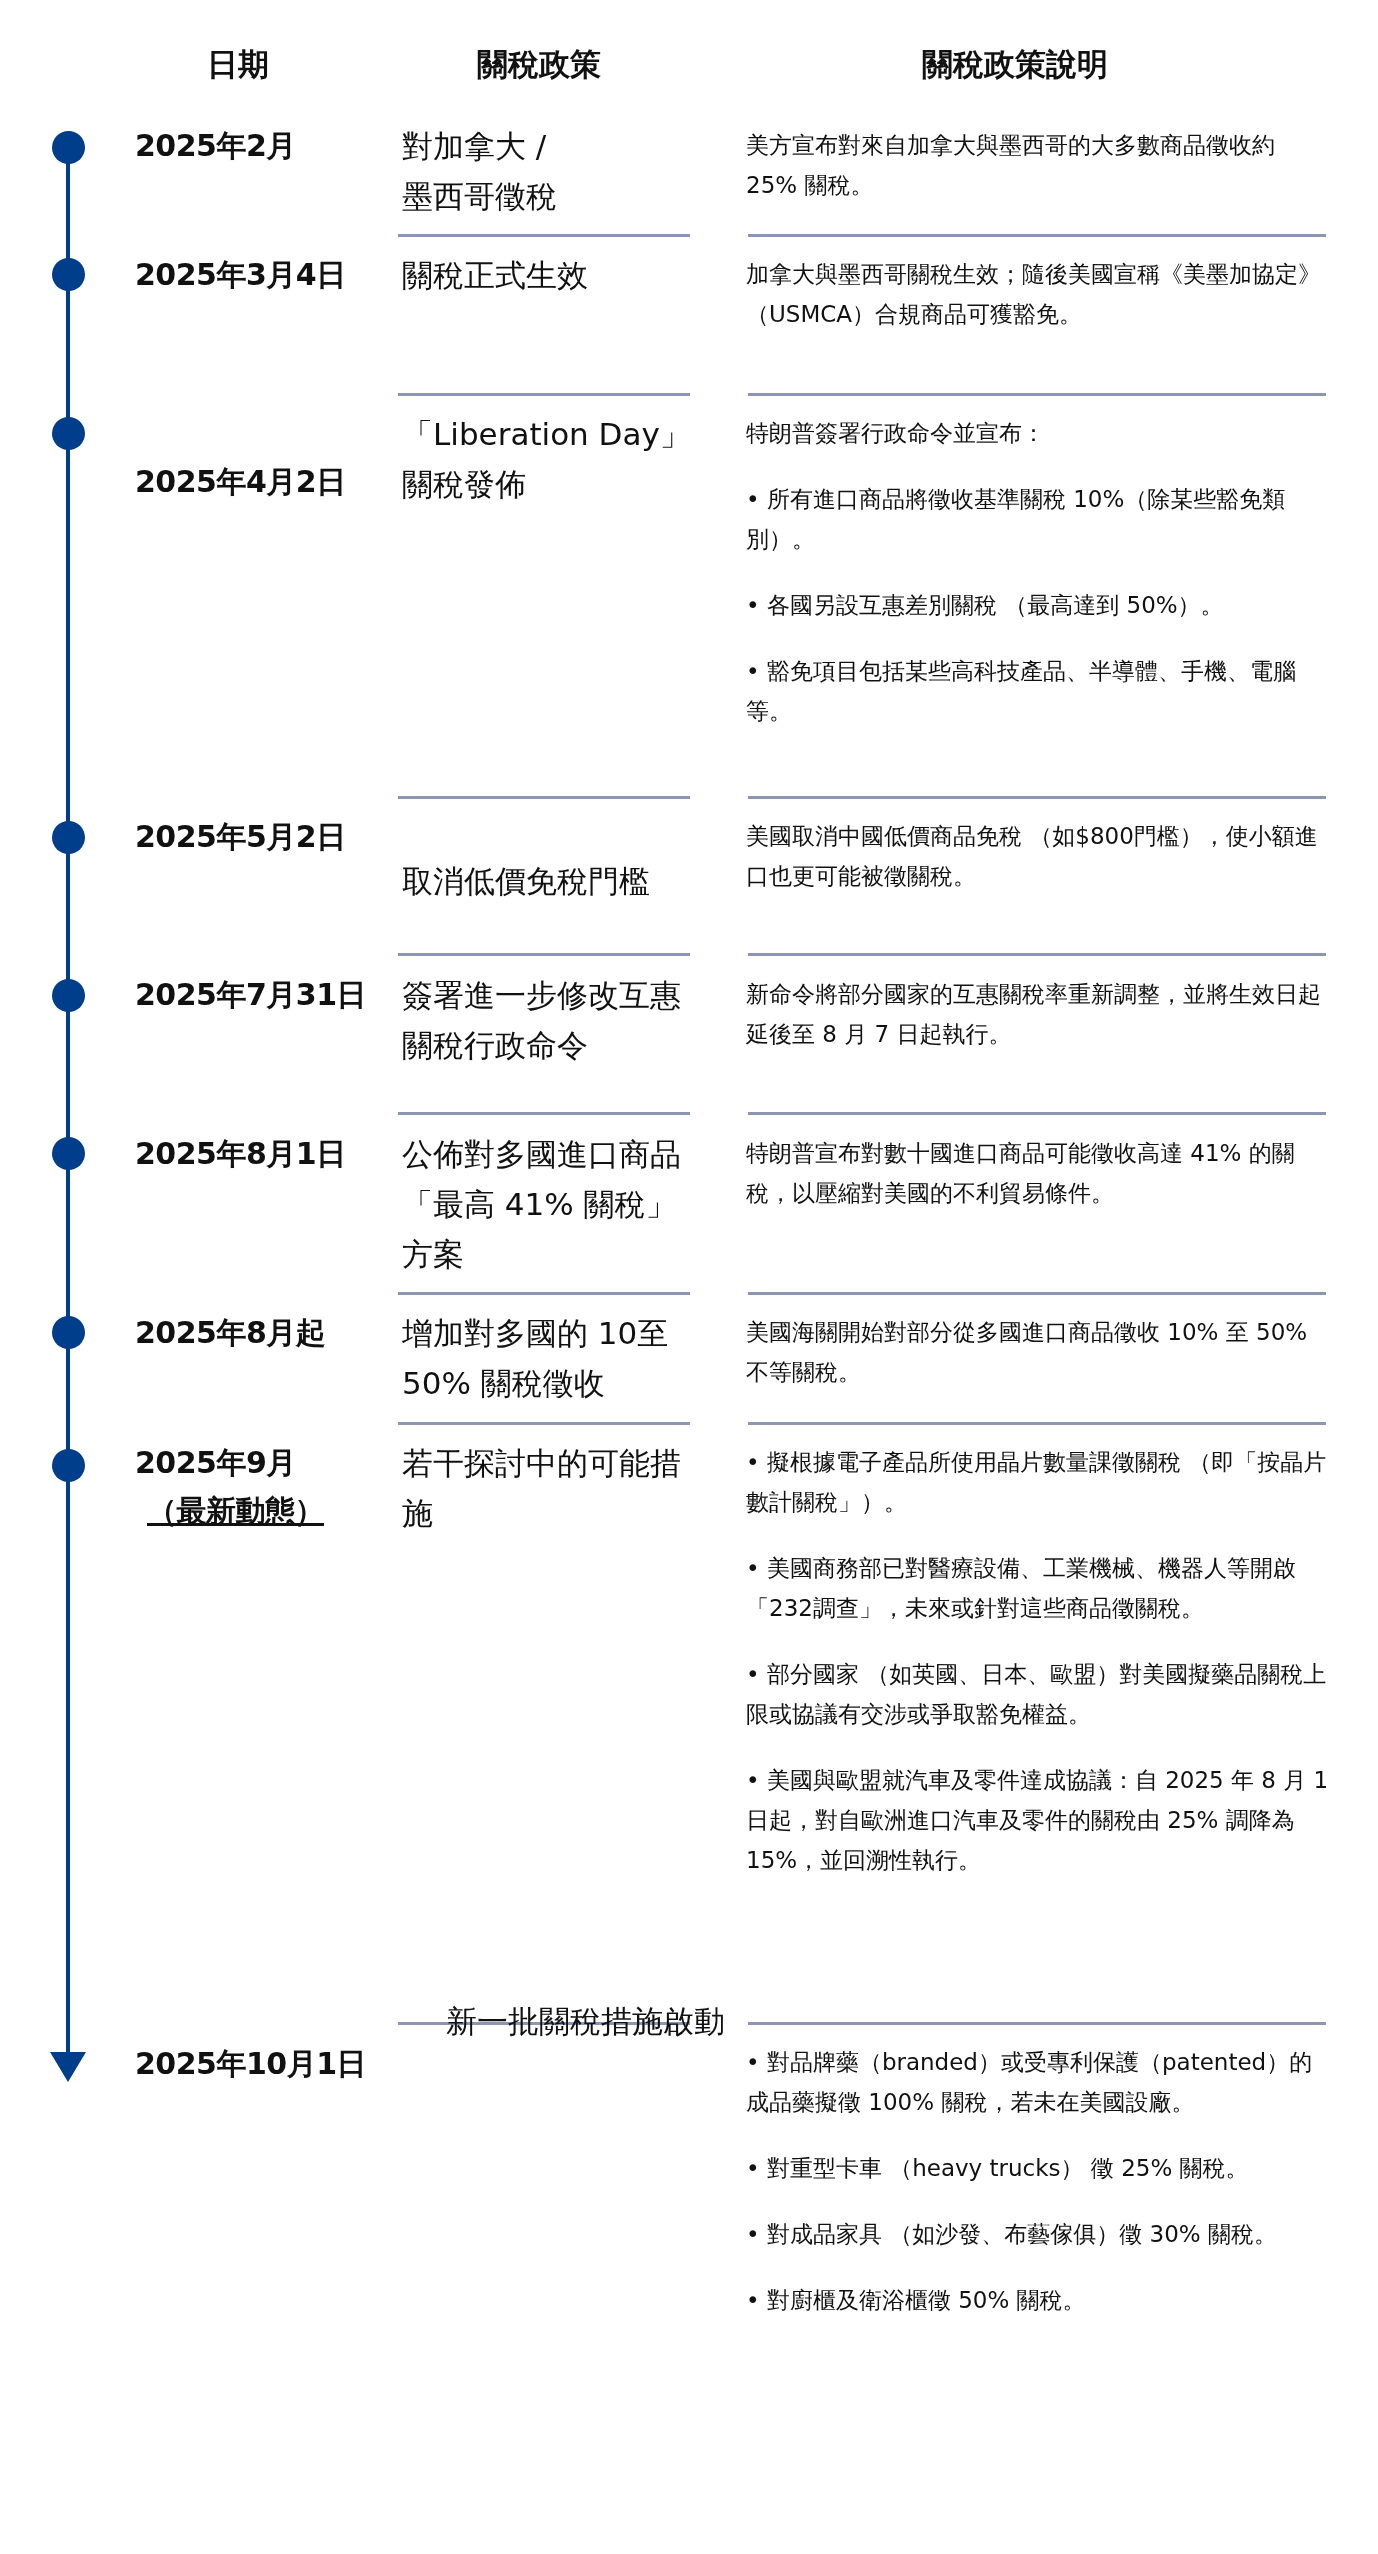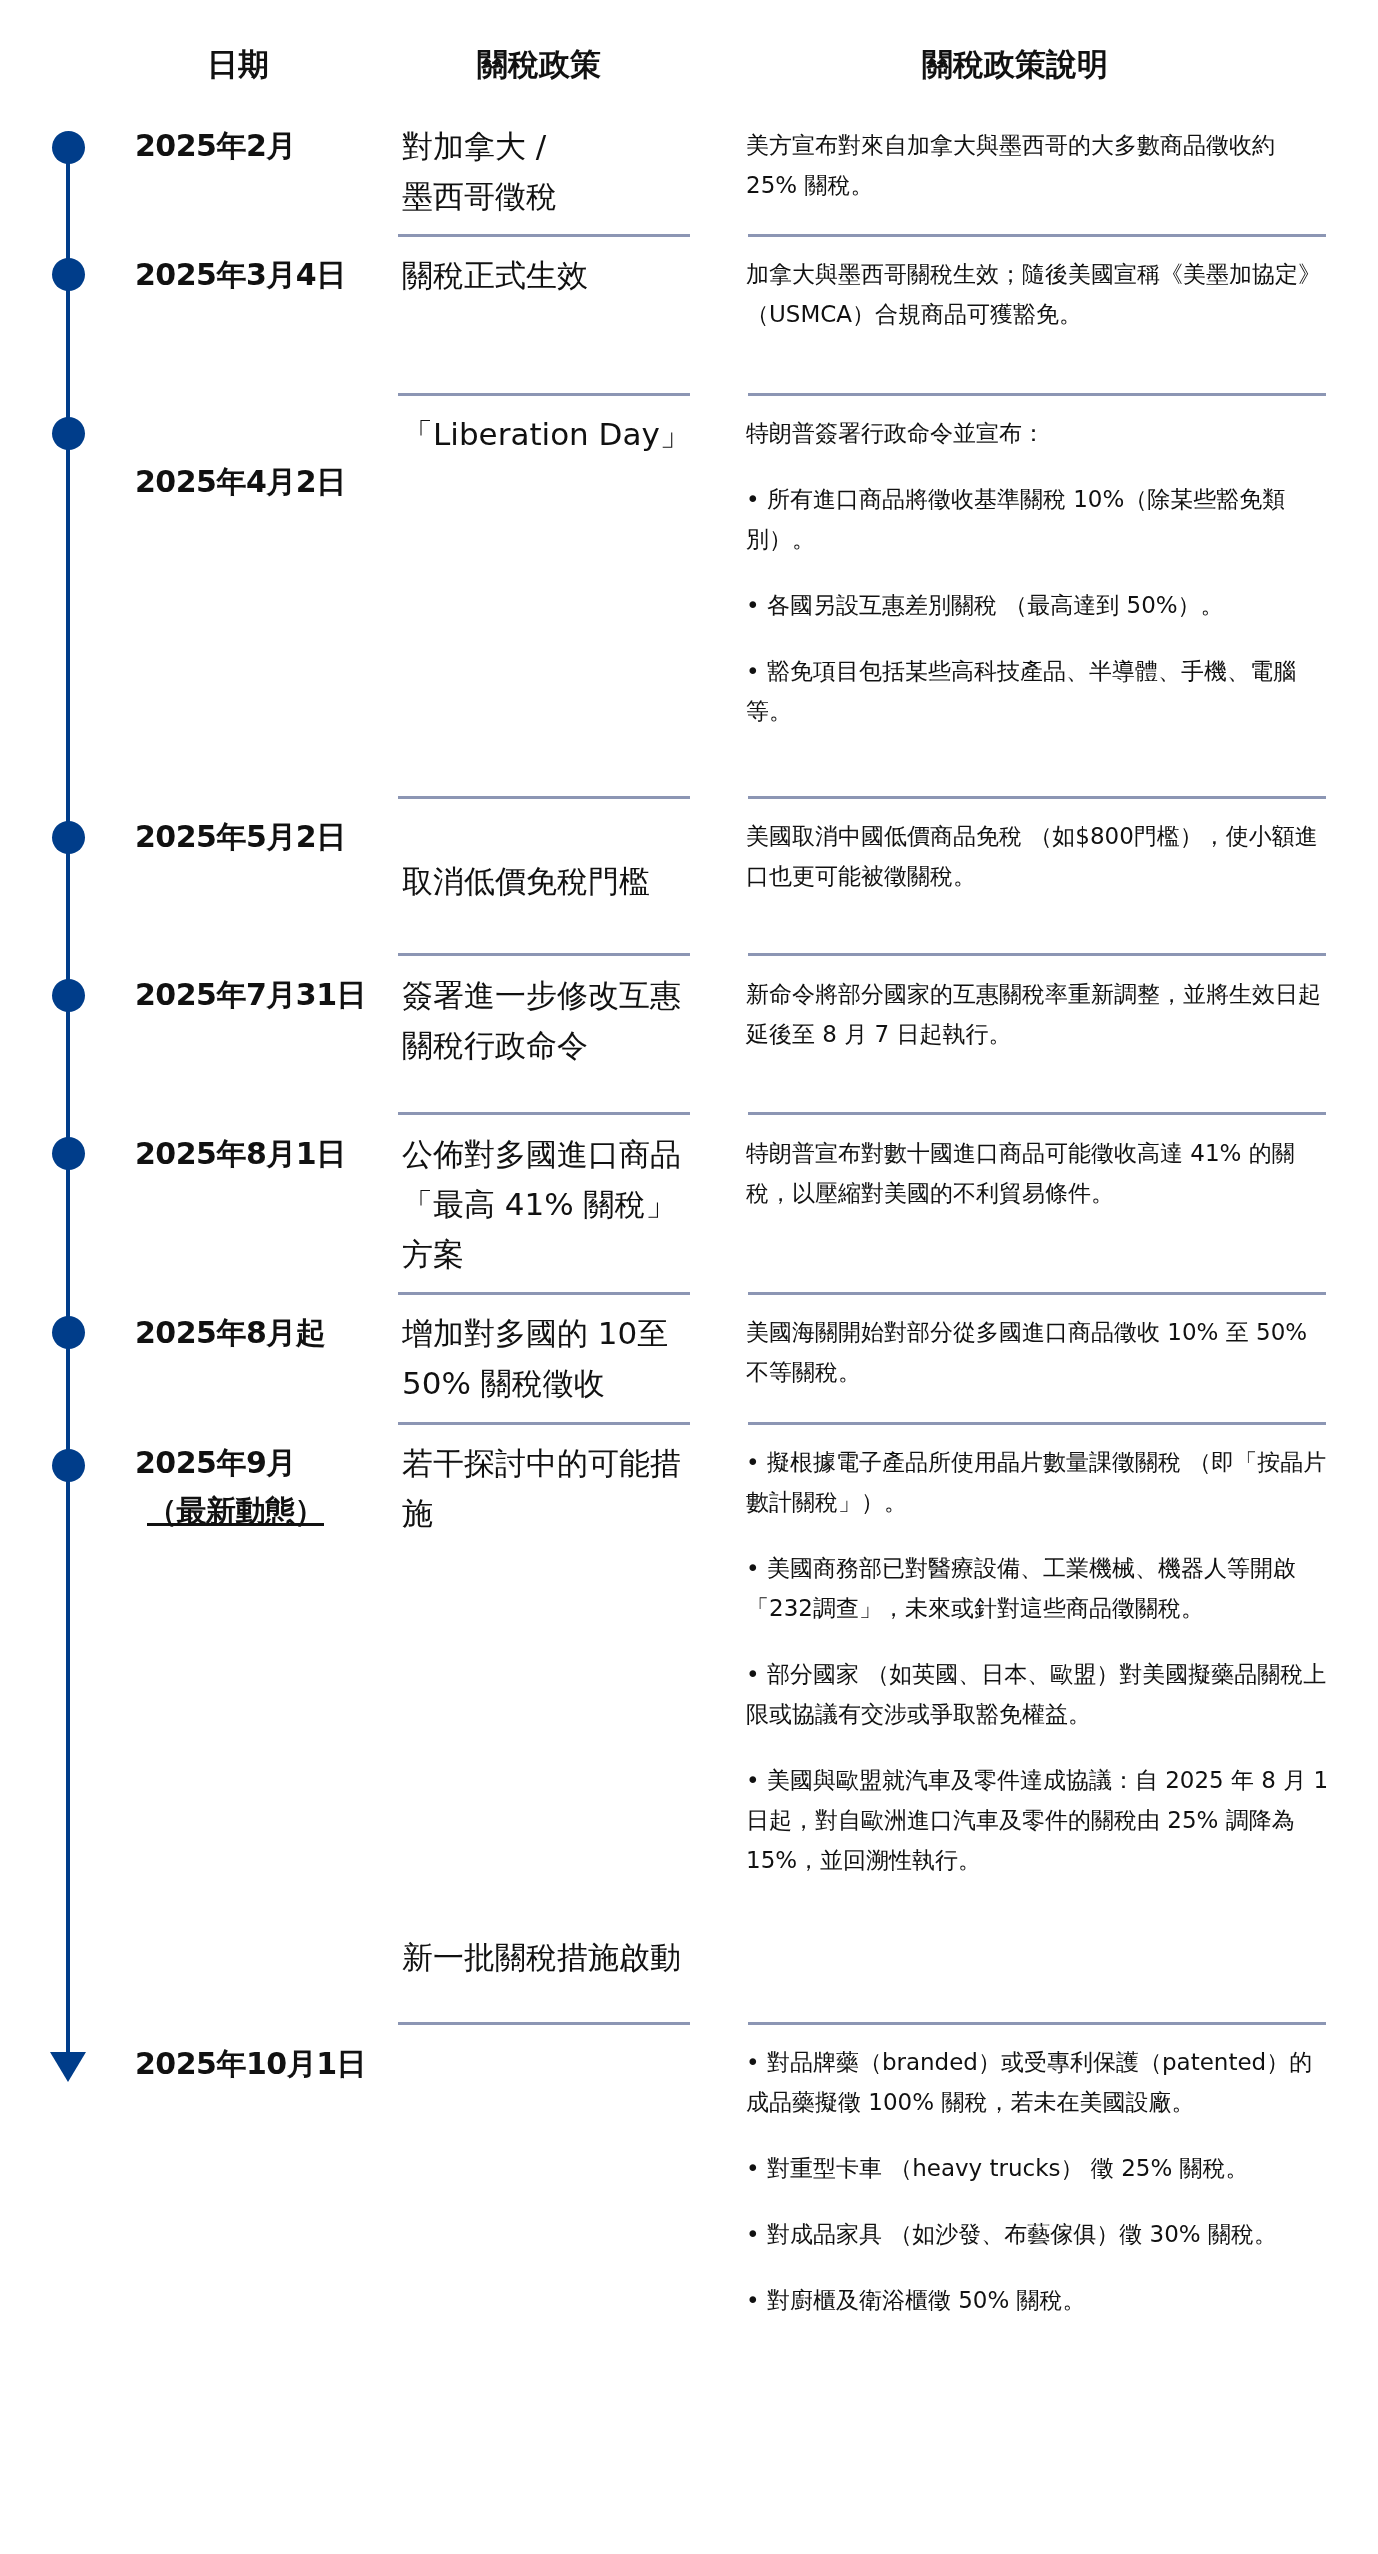--- a/index.html
+++ b/index.html
@@ -49,20 +49,21 @@
 <div class="desc" style="top:254px;">
   <p>加拿大與墨西哥關稅生效；隨後美國宣稱《美墨加協定》（USMCA）合規商品可獲豁免。</p>
 </div>
 <div class="div2" style="top:393px;"></div>
 <div class="div3" style="top:393px;"></div>
 
 <div class="dot" style="top:417px;"></div>
 <div class="date" style="top:410px;margin-top:48px;">2025年4月2日</div>
 <div class="policy" style="top:409px;">
   <div>「Liberation Day」</div>
+  <div>關稅發佈</div>
 </div>
 <div class="desc" style="top:413px;">
   <p>特朗普簽署行政命令並宣布：</p>
   <p>• 所有進口商品將徵收基準關稅 10%（除某些豁免類別）。</p>
   <p>• 各國另設互惠差別關稅 （最高達到 50%）。</p>
   <p>• 豁免項目包括某些高科技產品、半導體、手機、電腦等。</p>
 </div>
 <div class="div2" style="top:796px;"></div>
 <div class="div3" style="top:796px;"></div>
 
@@ -126,21 +127,21 @@
 <div class="desc" style="top:1442px;">
   <p>• 擬根據電子產品所使用晶片數量課徵關稅 （即「按晶片數計關稅」）。</p>
   <p>• 美國商務部已對醫療設備、工業機械、機器人等開啟「232調查」，未來或針對這些商品徵關稅。</p>
   <p>• 部分國家 （如英國、日本、歐盟）對美國擬藥品關稅上限或協議有交涉或爭取豁免權益。</p>
   <p>• 美國與歐盟就汽車及零件達成協議：自 2025 年 8 月 1 日起，對自歐洲進口汽車及零件的關稅由 25% 調降為 15%，並回溯性執行。</p>
 </div>
 <div class="div2" style="top:2022px;"></div>
 <div class="div3" style="top:2022px;"></div>
 
 <div class="date" style="top:2040px;">2025年10月1日</div>
-<div class="policy" style="top:1932px;">
+<div class="policy" style="top:1996px;margin-left:44px;">
   <div>新一批關稅措施啟動</div>
 </div>
 <div class="desc" style="top:2042px;">
   <p>• 對品牌藥（branded）或受專利保護（patented）的成品藥擬徵 100% 關稅，若未在美國設廠。</p>
   <p>• 對重型卡車 （heavy trucks） 徵 25% 關稅。</p>
   <p>• 對成品家具 （如沙發、布藝傢俱）徵 30% 關稅。</p>
   <p>• 對廚櫃及衛浴櫃徵 50% 關稅。</p>
 </div>
 
 </body></html>

